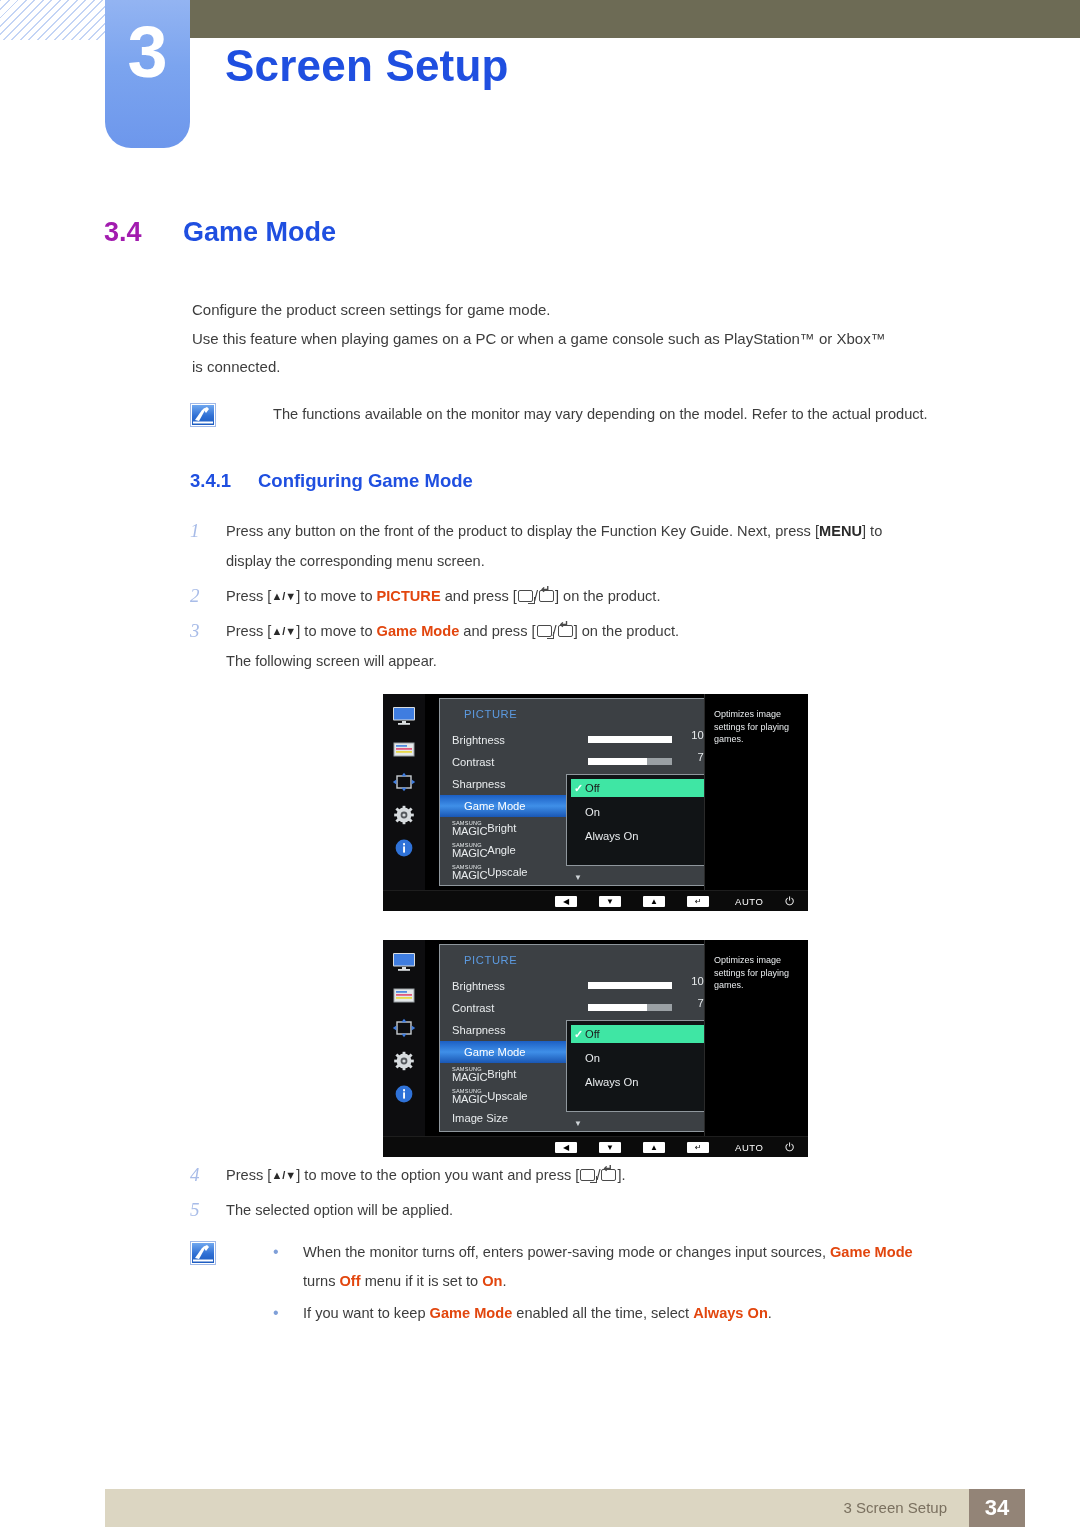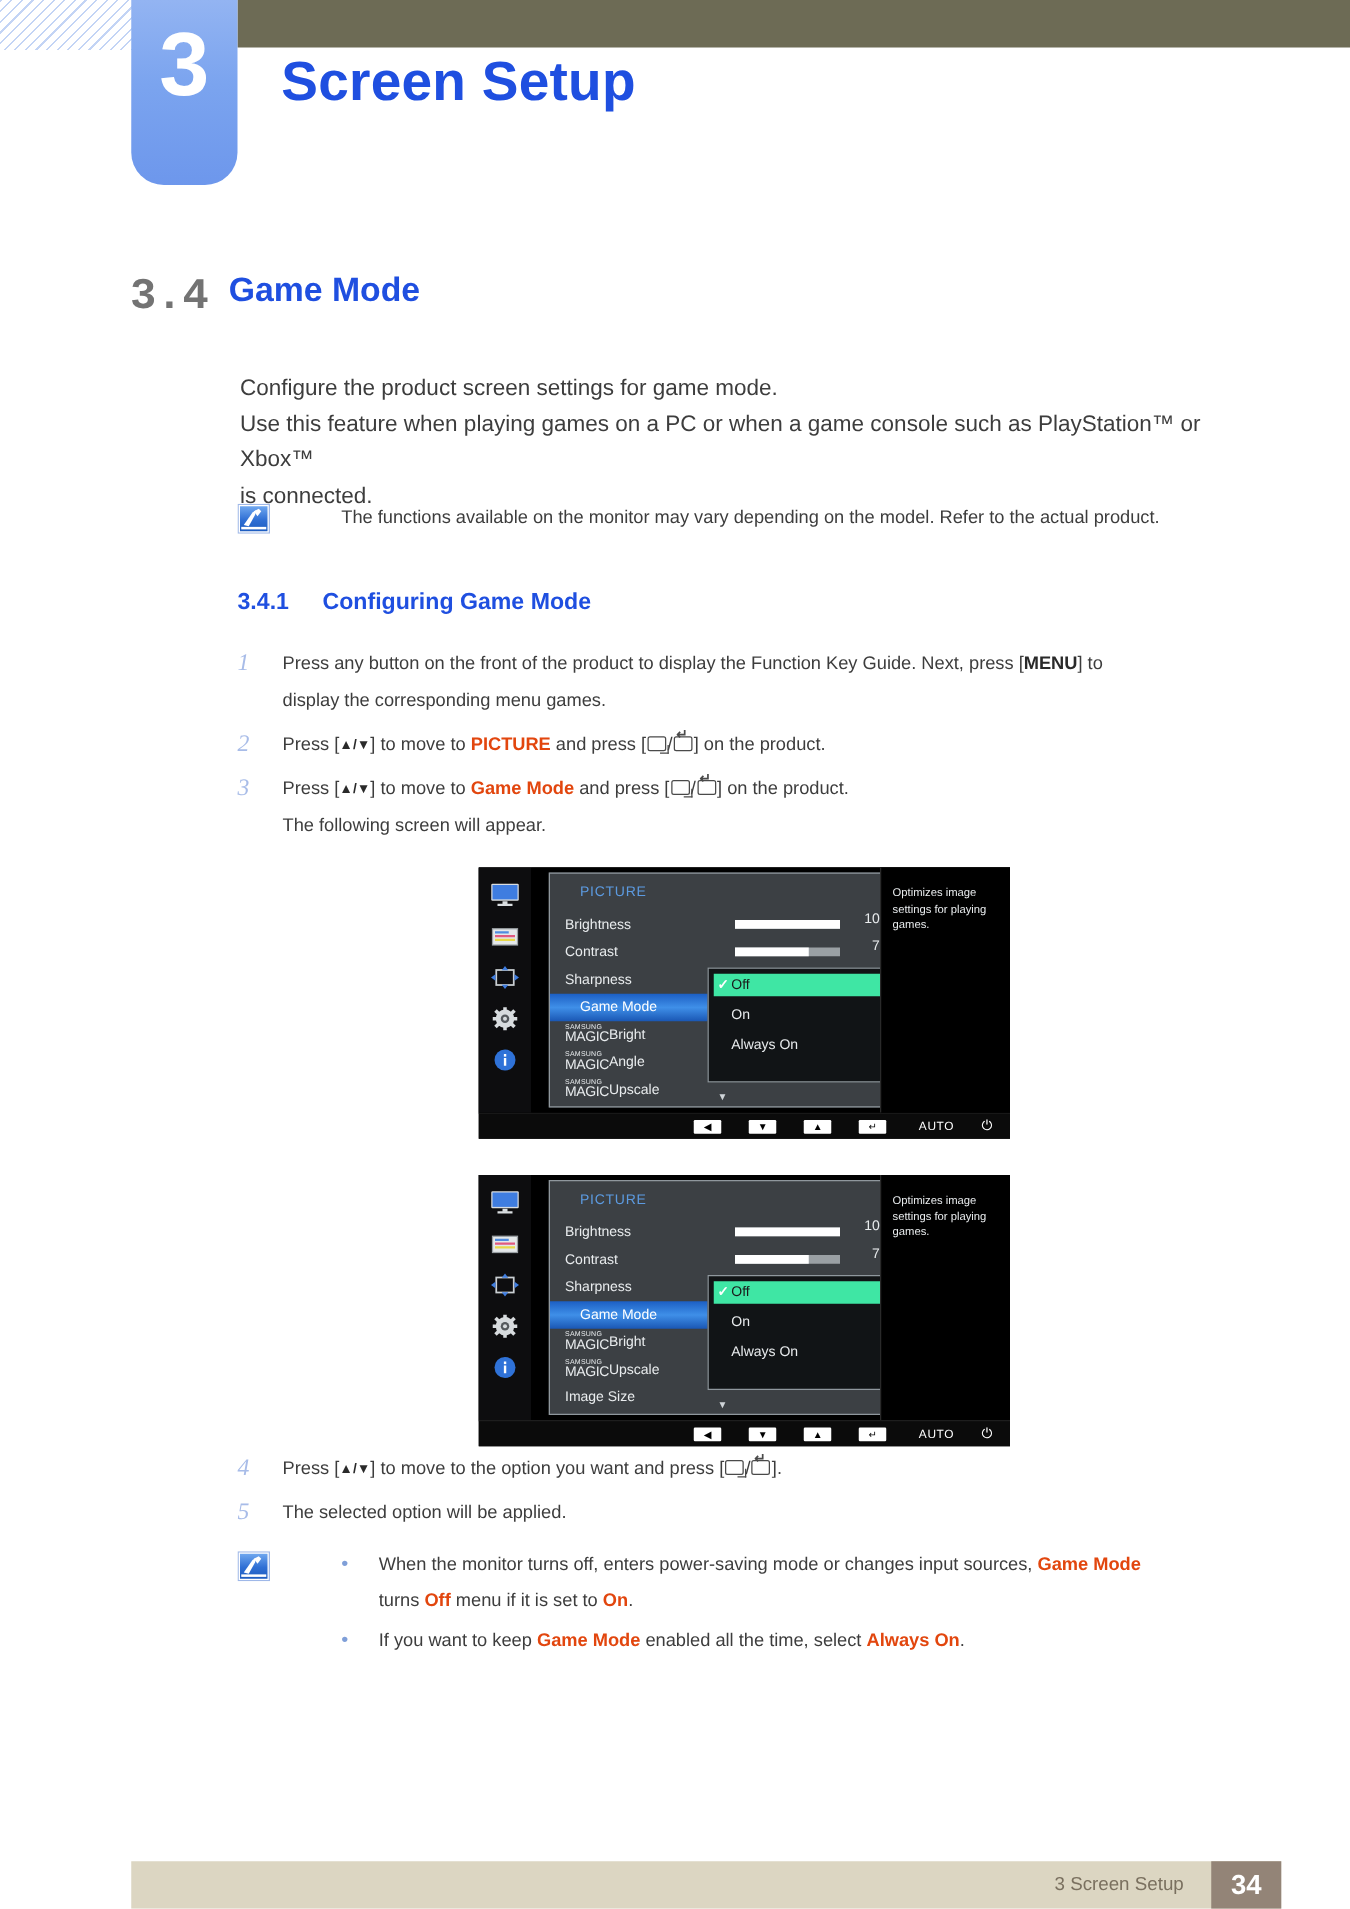--- a/index.html
+++ b/index.html
@@ -34,30 +34,30 @@
   }
   .chapter-title {
     position:absolute; left:225px; top:41px;
     color:#1f4fe0; font-size:44px; font-weight:700;
     letter-spacing:0.2px;
   }
 
   
   .sec-num {
     position:absolute; left:104px; top:217px;
-    color:#737373; font-size:35px; font-weight:700;font-family:Liberation Mono, monospace;
+    color:#a21caf; font-size:27px; font-weight:700;
   }
   .sec-title {
     position:absolute; left:183px; top:217px;
     color:#1f4fe0; font-size:27px; font-weight:700;
   }
 
   
   .body-col { position:absolute; left:192px; top:296px; width:812px; }
-  .p { font-size:18px; line-height:28.6px; color:#3d3d3d; }
+  .p { font-size:15px; line-height:28.6px; color:#3d3d3d; }
 
   
   .note { position:absolute; display:flex; align-items:flex-start;gap:40px; }
   .note-icon { width:26px; height:24px; flex:0 0 26px; margin-right:17px; margin-top:3px; }
   .note-body { font-size:14.6px; line-height:28.6px; color:#3d3d3d; }
   .note1 { left:190px; top:400px; width:820px; }
 
   
   .sub-num { position:absolute; left:190px; top:470px; color:#1f4fe0; font-size:18.5px; font-weight:700; }
   .sub-title { position:absolute; left:258px; top:470px; color:#1f4fe0; font-size:18.5px; font-weight:700; }
@@ -207,21 +207,21 @@
 
 <div class="sub-num">3.4.1</div>
 <div class="sub-title">Configuring Game Mode</div>
 
 <div class="steps">
 
   <div class="step">
     <div class="step-num">1</div>
     <div class="step-txt">
       <span>Press any button on the front of the product to display the Function Key Guide. Next, press [</span><span class="b">MENU</span><span>] to</span>
-      <div>display the corresponding menu games.</div>
+      <div>display the corresponding menu screen.</div>
     </div>
   </div>
 
   <div class="step">
     <div class="step-num">2</div>
     <div class="step-txt">
       <span>Press [</span><span class="b arrowup">▲/▼</span><span>] to move to </span><span class="or">PICTURE</span><span> and press [</span><span class="keybox src"></span>/<span class="keybox ret"></span><span>] on the product.</span>
     </div>
   </div>
 

